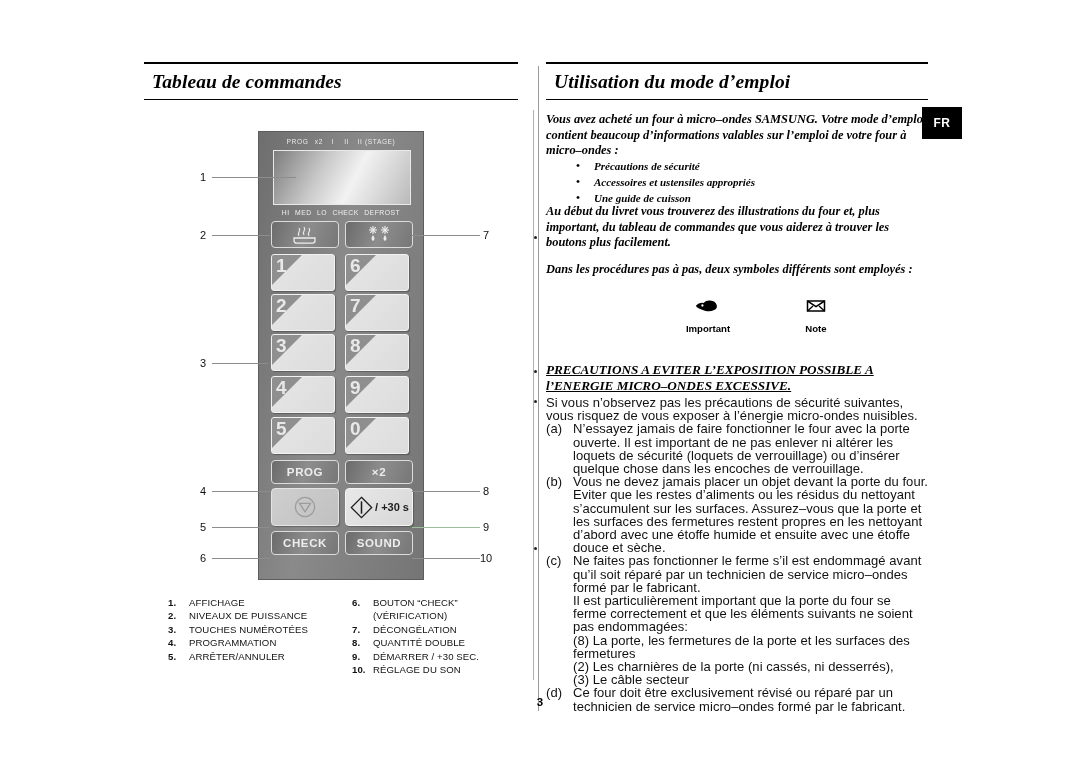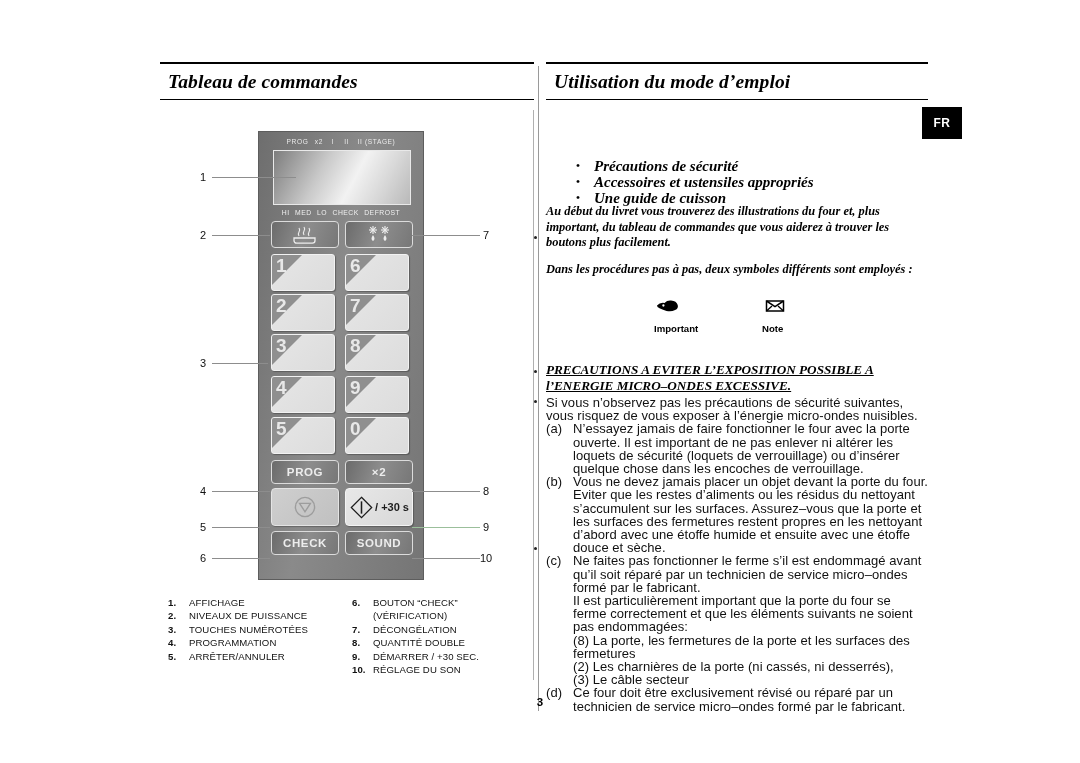--- a/index.html
+++ b/index.html
@@ -26,21 +26,21 @@
     font-family: "Liberation Serif", serif;
     font-style: italic;
     font-weight: bold;
     font-size: 19.5px;
     letter-spacing: 0.1px;
     border-top: 2.5px solid #000;
     border-bottom: 1.6px solid #000;
     padding: 7px 0 6px 8px;
     box-sizing: border-box;
   }
-  #head-left  { left: 160px; top: 62px; width: 374px; }
+  #head-left  { left: 144px; top: 62px; width: 374px; }
   #head-right { left: 546px; top: 62px; width: 382px; }
 
   
   .vrule {
     position: absolute;
     left: 538px;
     top: 66px;
     width: 1px;
     height: 645px;
     background: #9a9a9a;
@@ -225,39 +225,39 @@
     font-weight: bold;
     font-size: 12.4px;
     line-height: 15.6px;
     color: #000;
   }
   .bullets { margin: 6px 0 0 0; padding: 0; list-style: none; }
   .bullets li {
     font-family: "Liberation Serif", serif;
     font-style: italic;
     font-weight: bold;
-    font-size: 15px;
+    font-size: 11px;
     line-height: 16.2px;
     padding-left: 48px;
     position: relative;
   }
   .bullets li:before {
     content: "\2022";
     position: absolute;
     left: 30px;
     top: -1px;
     font-size: 11px;
   }
   .sym-row {
     position: absolute;
     left: 546px;
     width: 382px;
     display: flex;
   }
-  .sym-box { width: 108px; text-align: left; }
+  .sym-box { width: 108px; text-align: center; }
   .sym-label { font-size: 9.6px; font-weight: bold; margin-top: 5px; }
   .hdg-caps {
     font-family: "Liberation Serif", serif;
     font-style: italic;
     font-weight: bold;
     font-size: 13.2px;
     line-height: 16px;
     text-decoration: underline;
   }
   .body {
@@ -481,20 +481,21 @@
     <div class="legend-row">
       <span class="n">9.</span>
       <span>DÉMARRER / +30 SEC.</span>
     </div>
     <div class="legend-row">
       <span class="n">10.</span>
       <span>RÉGLAGE DU SON</span>
     </div>
   </div>
 
+  <div class="rcol it" style="top:112px">Vous avez acheté un four à micro–ondes SAMSUNG. Votre mode d’emploi contient beaucoup d’informations valables sur l’emploi de votre four à micro–ondes :</div>
 
   <ul class="bullets" style="position:absolute;left:546px;top:152px;width:382px">
     <li>Précautions de sécurité</li>
     <li>Accessoires et ustensiles appropriés</li>
     <li>Une guide de cuisson</li>
   </ul>
 
   <div class="rcol it" style="top:204px">Au début du livret vous trouverez des illustrations du four et, plus important, du tableau de commandes que vous aiderez à trouver les boutons plus facilement.</div>
 
   <div class="rcol it" style="top:262px">Dans les procédures pas à pas, deux symboles différents sont employés :</div>

